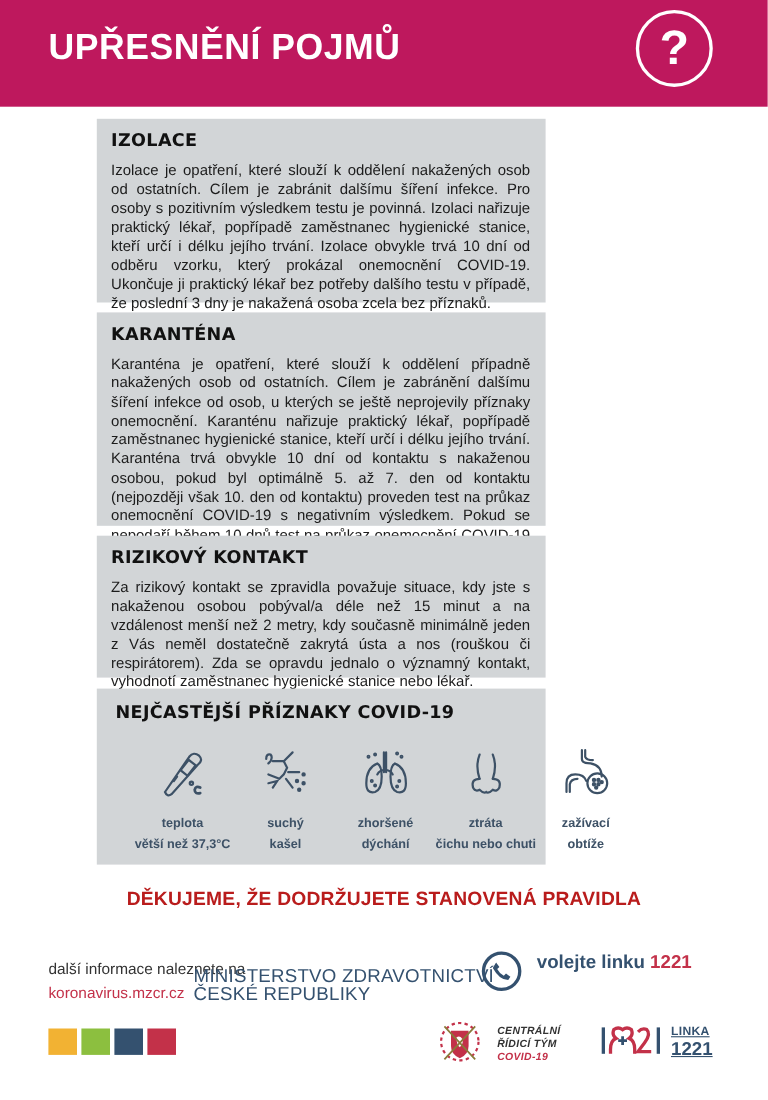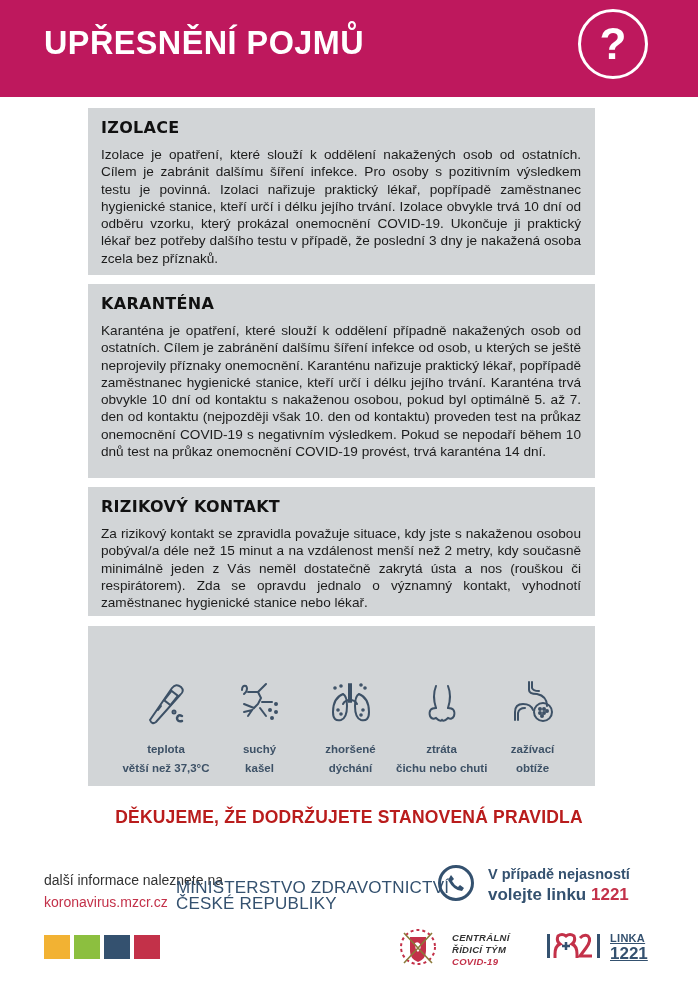--- a/index.html
+++ b/index.html
@@ -3,21 +3,21 @@
 <meta charset="utf-8">
 <style>
   html, body { margin:0; padding:0; }
   body { width:698px; height:1000px; background:#ffffff; position:relative; overflow:hidden;
          font-family:"Liberation Sans", sans-serif; color:#222; }
   .header { position:absolute; left:0; top:0; width:698px; height:97px; background:#be185d; }
   .header-title { position:absolute; left:44px; top:24px; font-size:33px; font-weight:bold; color:#fff; letter-spacing:0.5px;
                   font-family:"Liberation Sans", sans-serif; transform:scaleX(0.98); transform-origin:left; }
   .help-icon { position:absolute; left:578px; top:9px; width:70px; height:70px; border:3px solid #fff; border-radius:50%; box-sizing:border-box;
                color:#fff; font-size:44px; font-weight:bold; text-align:center; line-height:64px; }
-  .box { position:absolute; left:88px; width:507px; background:#d2d5d7; box-sizing:border-box; padding:10px 14px 0 13px; }
+  .box { position:absolute; left:88px; width:408px; background:#d2d5d7; box-sizing:border-box; padding:10px 14px 0 13px; }
   .box h2 { margin:0; font-family:"DejaVu Sans", sans-serif; font-weight:bold; font-size:16px; color:#111; letter-spacing:0.3px; }
   .box p { margin:9px 0 0 0; font-size:13.6px; line-height:17.3px; text-align:justify; color:#1c1c1c; }
   #b1 { top:108px; height:167px; }
   #b2 { top:284px; height:194px; }
   #b3 { top:487px; height:129px; }
   #b4 { top:626px; height:160px; }
   #b4 h2 { margin-left:4px; margin-top:2px; }
   .symptoms { position:absolute; left:0; top:54px; width:507px; display:flex; }
   .sym { width:91px; text-align:center; }
   .sym:first-child { margin-left:30px; width:96px; }
@@ -60,20 +60,21 @@
   <h2>KARANTÉNA</h2>
   <p>Karanténa je opatření, které slouží k oddělení případně nakažených osob od ostatních. Cílem je zabránění dalšímu šíření infekce od osob, u kterých se ještě neprojevily příznaky onemocnění. Karanténu nařizuje praktický lékař, popřípadě zaměstnanec hygienické stanice, kteří určí i délku jejího trvání. Karanténa trvá obvykle 10 dní od kontaktu s nakaženou osobou, pokud byl optimálně 5. až 7. den od kontaktu (nejpozději však 10. den od kontaktu) proveden test na průkaz onemocnění COVID-19 s negativním výsledkem. Pokud se nepodaří během 10 dnů test na průkaz onemocnění COVID-19 provést, trvá karanténa 14 dní.</p>
 </div>
 
 <div class="box" id="b3">
   <h2>RIZIKOVÝ KONTAKT</h2>
   <p>Za rizikový kontakt se zpravidla považuje situace, kdy jste s nakaženou osobou pobýval/a déle než 15 minut a na vzdálenost menší než 2 metry, kdy současně minimálně jeden z Vás neměl dostatečně zakrytá ústa a nos (rouškou či respirátorem). Zda se opravdu jednalo o významný kontakt, vyhodnotí zaměstnanec hygienické stanice nebo lékař.</p>
 </div>
 
 <div class="box" id="b4">
+  <h2>NEJČASTĚJŠÍ PŘÍZNAKY COVID-19</h2>
   <div class="symptoms">
     <div class="sym">
       <svg viewBox="0 0 48 46" fill="none" stroke="#3d5166" stroke-width="2" stroke-linecap="round">
         <path d="M8 40 L30 8 Q34 3 39 7 Q43 11 38 15 L14 42 Q10 45 8 40 Z"></path>
         <rect x="25" y="12" width="8" height="12" transform="rotate(38 29 18)"></rect>
         <path d="M16 30 L19 26"></path>
         <circle cx="32" cy="32" r="1.5"></circle>
         <path d="M40 36 Q36 34 35 38 Q35 42 40 41" stroke-width="2.5"></path>
       </svg>
       <div class="sym-label">
@@ -160,21 +161,20 @@
   <div>další informace naleznete na</div>
   <div class="link">koronavirus.mzcr.cz</div>
 </div>
 
 <div class="phone">
   <svg viewBox="0 0 30 30" width="30" height="30" style="display:block">
     <path d="M10 7 L13 11 L11 13 Q13 17 17 19 L19 17 L23 20 L21 23 Q13 23 7 12 Z" fill="#34516f"></path>
   </svg>
 </div>
 <div class="hotline">
-  <div class="l1">V případě nejasností</div>
   <div class="l2"><span>volejte linku </span><span class="num">1221</span></div>
 </div>
 
 <div class="mz-logo">
   <div style="background:#f2b233"></div>
   <div style="background:#8cbf3f"></div>
   <div style="background:#34516f"></div>
   <div style="background:#c33149"></div>
 </div>
 <div class="mz-text">

